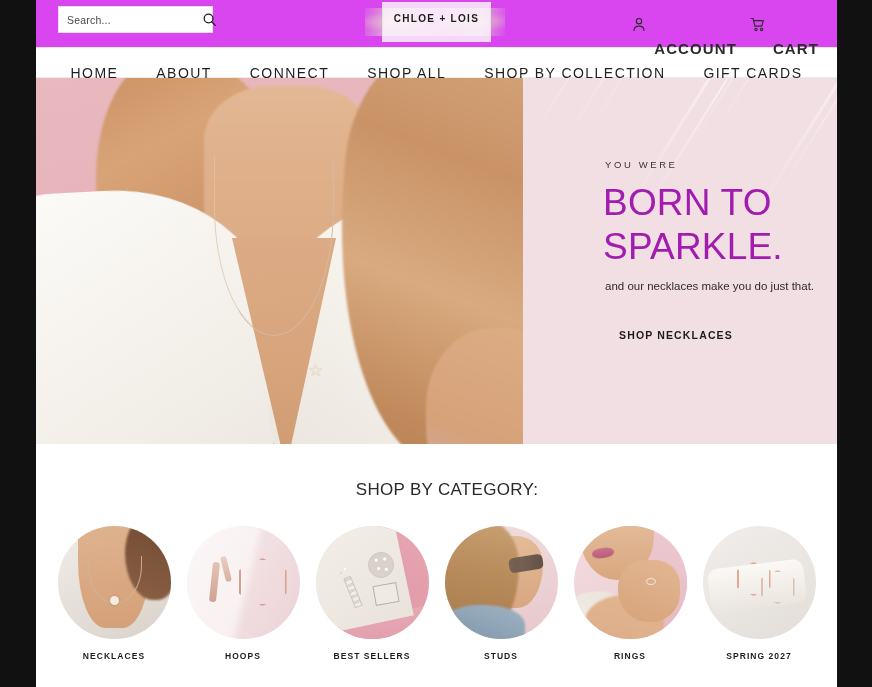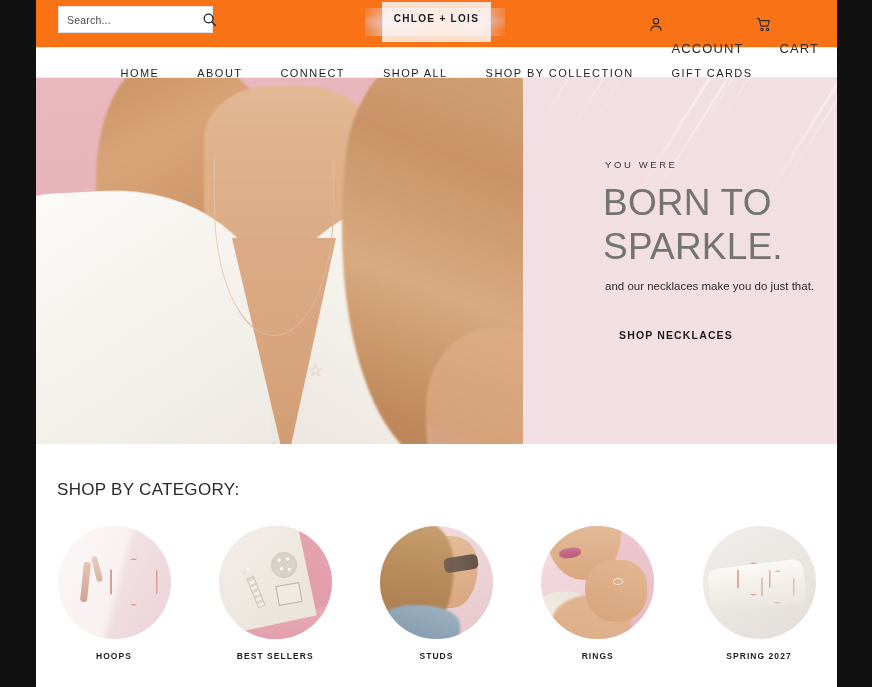--- a/index.html
+++ b/index.html
@@ -14,21 +14,21 @@
     left: 36px; top: 0;
     width: 801px; height: 687px;
     background: #ffffff;
     overflow: hidden;
   }
 
   
   .topbar {
     position: relative;
     height: 48px;
-    background: #f97316;
+    background: #d946ef;
     display: flex; align-items: center;
     border-bottom: 1px solid #ececec;
     padding-left: 21px;
   }
   .search-wrap {
     position: absolute; left: 22px; top: 6px;
     width: 155px; height: 27px;
     border: 1px solid #e2e2e2;
     background: #fff;
     display: flex; align-items: center;
@@ -73,40 +73,40 @@
 
   .account-area {
     position: absolute; right: 18px; top: 0;
     height: 48px; display: flex; align-items: center; gap: 13px;
   }
   .acct-link, .cart-link {
     display: flex; align-items: center; gap: 7px;
     cursor: pointer; position: relative;
   }
   .acct-label {
-    font-size: 13px; letter-spacing: 1.1px;
-    color: #2b2b2b; font-weight: 400; margin-top: 48px;
+    font-size: 15px; letter-spacing: 1.1px;
+    color: #2b2b2b; font-weight: 700; margin-top: 48px;
   }
   .person-icon, .cart-icon { width: 16px; height: 17px; flex: none; }
   .cart-badge {
     position: absolute; left: 11px; top: -5px;
     width: 12px; height: 12px; border-radius: 50%;
     background: #efd4d8; color: #222;
     font-size: 7px; line-height: 12px; text-align: center;
     font-weight: bold; z-index: 3;
   }
 
   
   .navbar {
     height: 30px; background: #ffffff;
     display: flex; align-items: center; justify-content: center;
     gap: 0; border-bottom: 1px solid #ebebeb;
   }
   .nav-item {
-    font-size: 11px; letter-spacing: 1.45px;
+    font-size: 14px; letter-spacing: 1.45px;
     color: #1f1f1f; font-weight: 500;
     padding: 0 19px; cursor: pointer; white-space: nowrap; margin-top: 20px;
   }
 
   
   .hero {
     position: relative; height: 366px; width: 801px;
     overflow: hidden; background: #f2e0e3;
   }
   .hero-photo {
@@ -205,42 +205,42 @@
     transform: rotate(-58deg);
   }
   .eyebrow {
     position: absolute; left: 82px; top: 81px;
     font-size: 9.5px; letter-spacing: 2.6px;
     color: #3a3436; font-weight: 500;
   }
   .headline {
     position: absolute; left: 80px; top: 103px;
     font-size: 37px; line-height: 44px;
-    letter-spacing: .2px; color: #737373;
+    letter-spacing: .2px; color: #a21caf;
     font-weight: 400; white-space: pre-line;
   }
   .subcopy {
     position: absolute; left: 82px; top: 199px;
     width: 228px;
     font-size: 11.5px; line-height: 18px;
     color: #2f2c2d;
   }
   .cta {
     position: absolute; left: 96px; top: 251px;
     font-size: 10.5px; letter-spacing: 1.15px;
     font-weight: bold; color: #1d1b1c;
     cursor: pointer;
   }
 
   
   .cat-section { padding: 36px 0 0 0; background: #fff; }
   .cat-title {
     margin-left: 21px;
     font-size: 17px; letter-spacing: .3px;
-    color: #2a2a2a; font-weight: 400;
+    color: #2a2a2a; font-weight: 400; text-align: center;
   }
   .cat-row {
     display: flex; justify-content: space-between;
     padding: 26px 20px 0 20px;
   }
   .cat-item {
     width: 116px; display: flex; flex-direction: column;
     align-items: center; cursor: pointer;
   }
   .cat-circle {
@@ -497,20 +497,29 @@
       <div class="subcopy">and our necklaces make you do just that.</div>
       <div class="cta">SHOP NECKLACES</div>
     </div>
   </div>
 
   <div class="cat-section">
     <div class="cat-title">SHOP BY CATEGORY:</div>
 
     <div class="cat-row">
 
+      <div class="cat-item">
+        <div class="cat-circle c-neck">
+          <div class="skin"></div>
+            <div class="hair"></div>
+            <div class="chn"></div>
+            <div class="dot"></div>
+        </div>
+        <div class="cat-label">NECKLACES</div>
+      </div>
 
       <div class="cat-item">
         <div class="cat-circle c-hoop">
           <div class="haze"></div>
             <div class="hexa"></div>
             <div class="bar1"></div>
             <div class="bar2"></div>
         </div>
         <div class="cat-label">HOOPS</div>
       </div>

